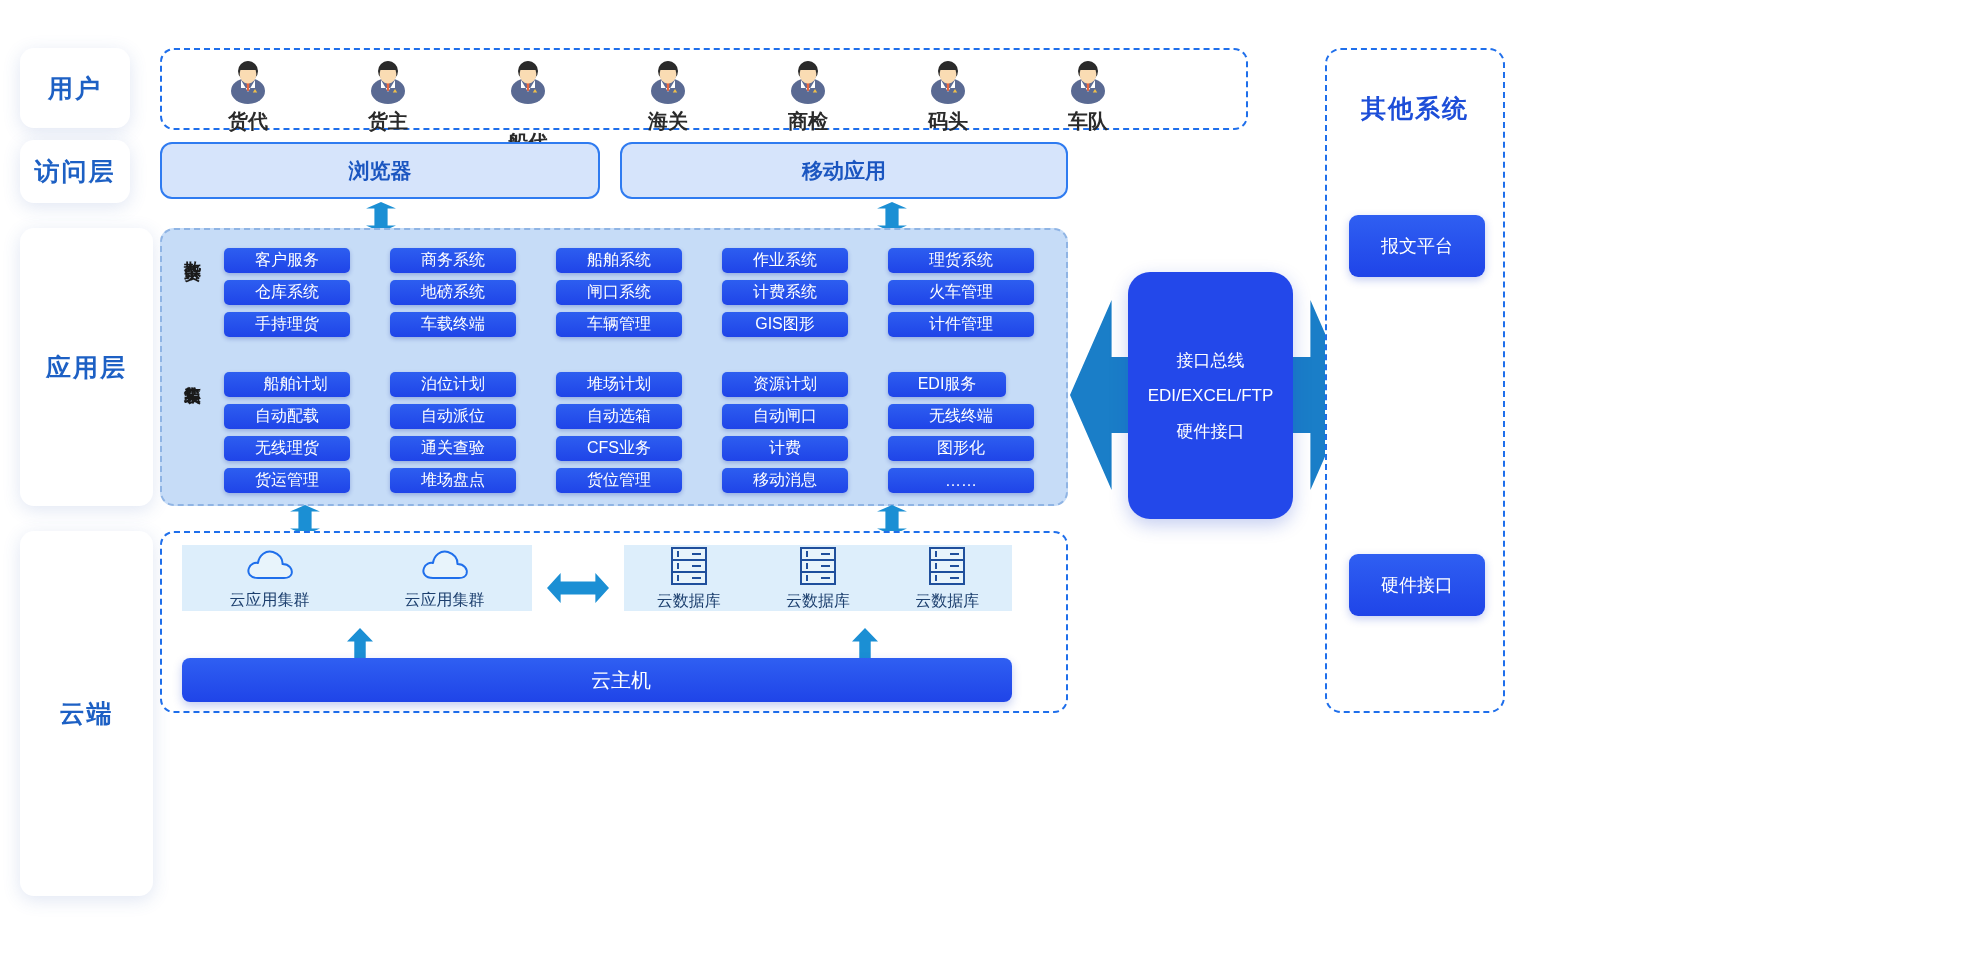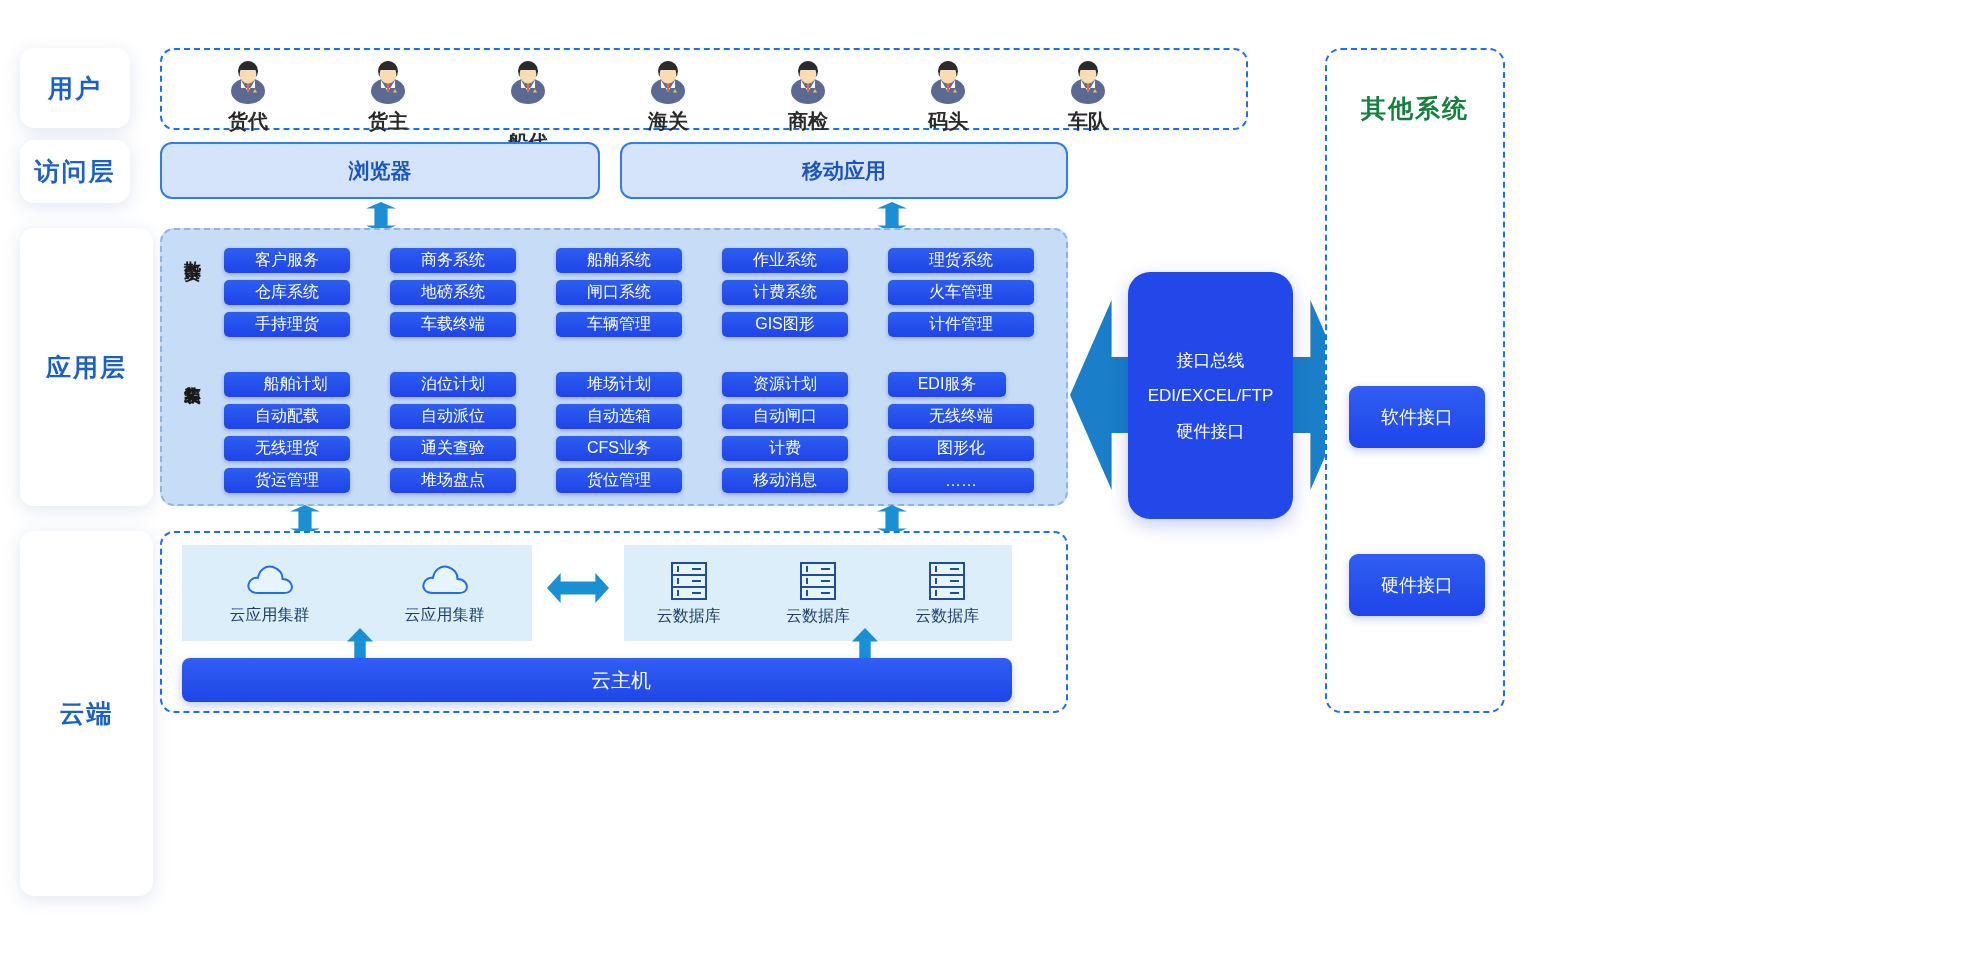--- a/index.html
+++ b/index.html
@@ -126,21 +126,21 @@
   #other-panel {
     position: absolute;
     left: 1325px; top: 48px; width: 180px; height: 665px;
     border: 2px dashed #1f6feb;
     border-radius: 16px;
     background: #ffffff;
   }
   #other-title {
     position: absolute; left: 0; top: 42px; width: 100%;
     text-align: center;
-    color: #15803d; font-weight: bold; font-size: 25px; letter-spacing: 2px;
+    color: #1d4ed8; font-weight: bold; font-size: 25px; letter-spacing: 2px;
   }
   .other-chip {
     position: absolute;
     left: 22px; width: 136px; height: 62px;
     background: linear-gradient(180deg,#2f5ff2 0%,#1f44e8 100%);
     border-radius: 9px;
     color: #ffffff; font-size: 18px;
     display: flex; align-items: center; justify-content: center;
     box-shadow: 0 3px 9px rgba(25,60,200,0.25);
   }
@@ -148,21 +148,21 @@
   
   #cloud-panel {
     position: absolute;
     left: 160px; top: 531px; width: 908px; height: 182px;
     border: 2px dashed #1f6feb;
     border-radius: 14px;
     background: #ffffff;
   }
   .cloud-group {
     position: absolute;
-    top: 12px; height: 96px;
+    top: 12px; height: 66px;
     background: #ddeefb;
     display: flex; align-items: center; justify-content: space-around;
   }
   .cloud-item { display: flex; flex-direction: column; align-items: center; gap: 4px; }
   .cloud-item .cap { font-size: 16px; color: #1c3f6e; white-space: nowrap; }
   #cloud-host {
     position: absolute;
     left: 20px; top: 125px; width: 830px; height: 44px;
     background: linear-gradient(180deg,#2f5ff2 0%,#1f44e8 100%);
     border-radius: 8px;
@@ -425,22 +425,22 @@
   <div id="bus-left-arrow"></div>
   <div id="bus-right-arrow"></div>
   <div id="bus-card">
     <div>接口总线</div>
     <div>EDI/EXCEL/FTP</div>
     <div>硬件接口</div>
   </div>
 
   <div id="other-panel">
     <div id="other-title">其他系统</div>
-    <div class="other-chip" style="top:336px;">
-      <span>软件接口</span>
+    <div class="other-chip" style="top:165px;">
+      <span>报文平台</span>
     </div>
     <div class="other-chip" style="top:504px;">
       <span>硬件接口</span>
     </div>
   </div>
 
   <div id="cloud-panel">
 
     <div class="cloud-group" style="left:20px; width:350px;">
       <div class="cloud-item">

